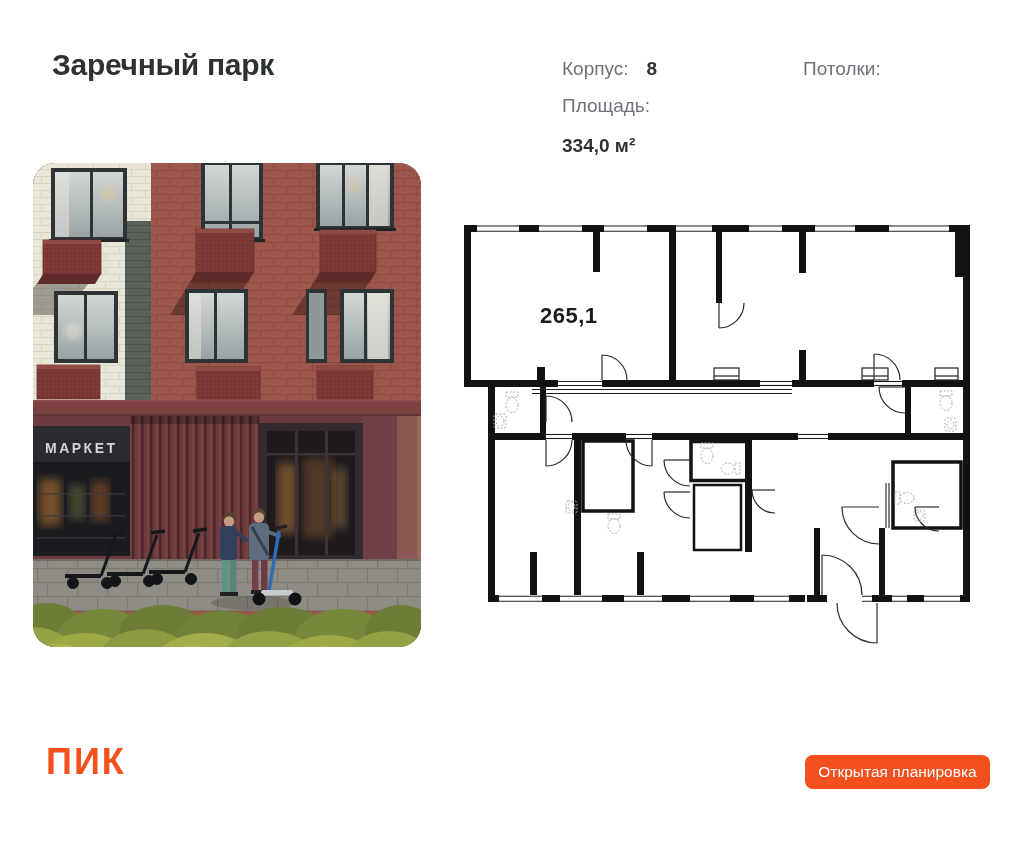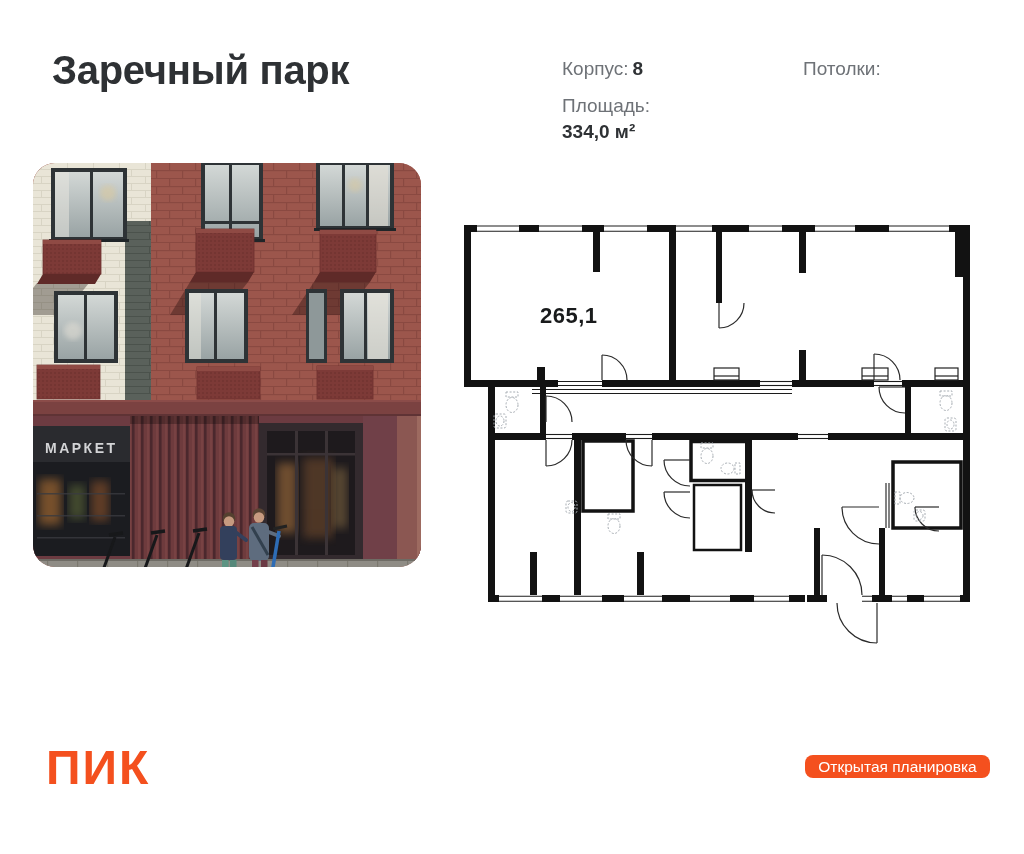--- a/index.html
+++ b/index.html
@@ -4,42 +4,42 @@
 <style>
   * { margin:0; padding:0; box-sizing:border-box; }
   html,body { background:#ffffff; }
   #screen {
     position:relative; width:1024px; height:854px;
     background:#ffffff; overflow:hidden;
     font-family:"Liberation Sans", sans-serif;
   }
   .page-title {
     position:absolute; left:52px; top:48px;
-    font-size:40px; font-weight:700; color:#2e3134; letter-spacing:-0.3px;
+    font-size:30px; font-weight:700; color:#2e3134; letter-spacing:-0.3px;
   }
-  .spec { position:absolute; font-size:19px; display:flex; gap:4px; white-space:nowrap; }
+  .spec { position:absolute; font-size:19px; display:flex; gap:18px; white-space:nowrap; }
   .spec .lbl { color:#6e7277; font-weight:400; }
   .spec .val { color:#2e3134; font-weight:700; }
   .spec-korpus  { left:562px; top:58px; }
   .spec-ceilings{ left:803px; top:58px;align-items:flex-end; }
   .spec-area    { left:562px; top:95px;flex-direction:column; }
   .photo-card {
-    position:absolute; left:33px; top:163px; width:388px; height:404px;
+    position:absolute; left:33px; top:163px; width:388px; height:484px;
     border-radius:22px; overflow:hidden; background:#9c564c;
   }
   .photo-card svg { display:block; }
   .plan-card { position:absolute; left:462px; top:222px; width:512px; height:440px;text-decoration:underline; }
   .plan-card svg { display:block; }
   .pik-logo {
     position:absolute; left:46px; top:744px;
-    font-size:48px; font-weight:700; letter-spacing:2px;
+    font-size:36px; font-weight:700; letter-spacing:2px;
     color:#f4501e; cursor:pointer; line-height:1;
   }
   .open-layout-btn {
-    position:absolute; left:805px; top:755px; width:185px; height:23px;
+    position:absolute; left:805px; top:755px; width:185px; height:34px;
     background:#f4501e; border:none; border-radius:8px;
     color:#ffffff; font-size:15.5px; font-family:"Liberation Sans", sans-serif;
     display:flex; align-items:center; justify-content:center; cursor:pointer;
   }
 </style>
 </head>
 <body>
 
 <div id="screen">
 

